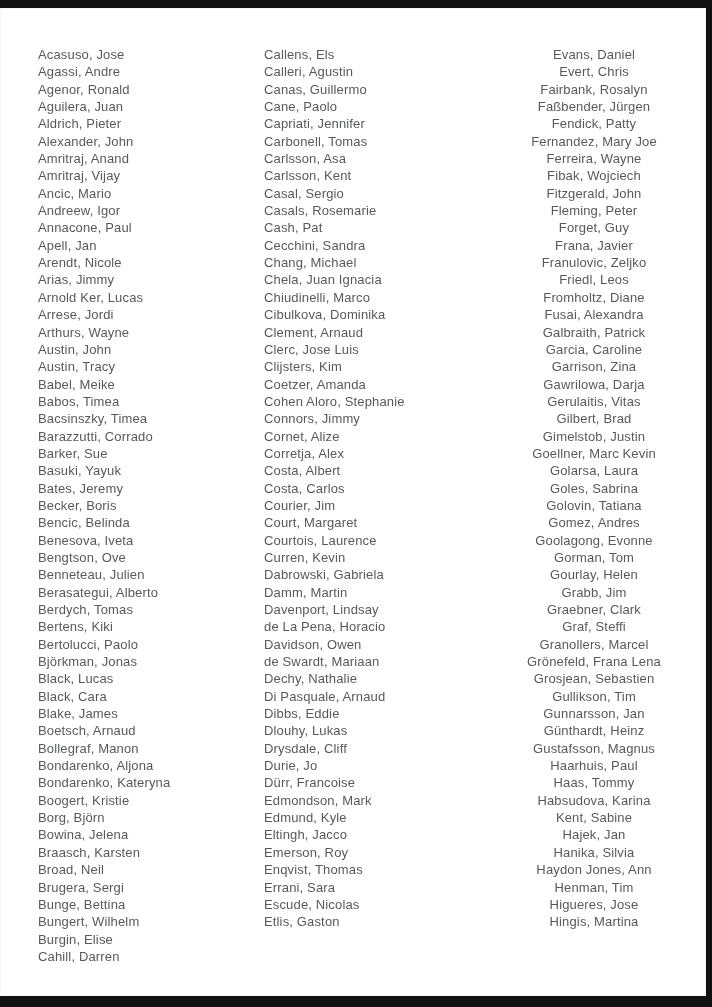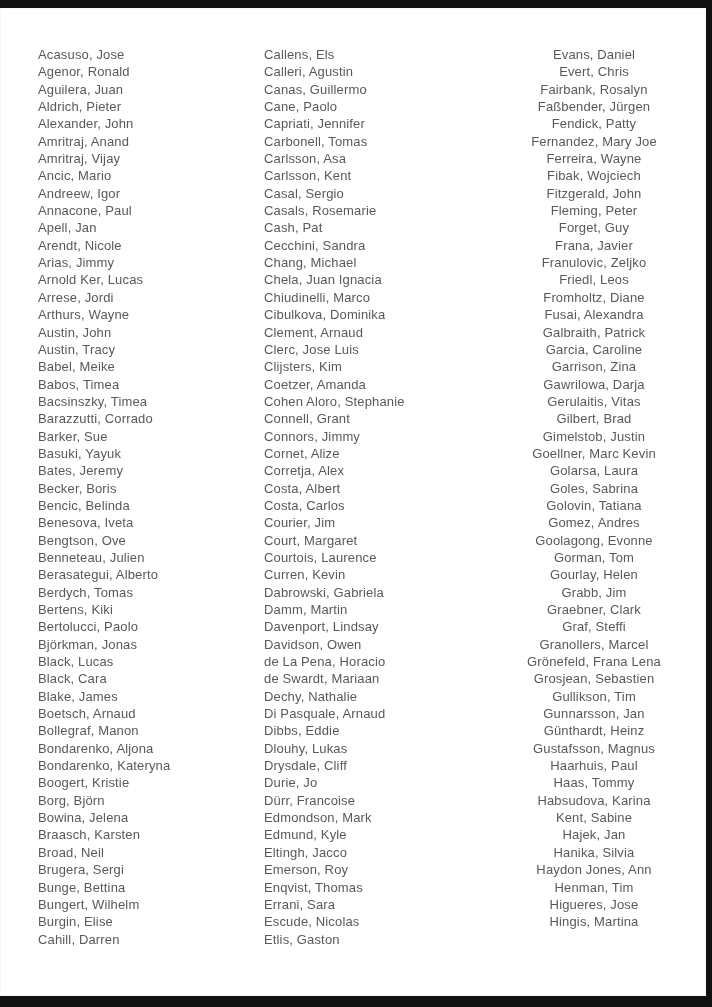--- a/index.html
+++ b/index.html
@@ -41,20 +41,21 @@
     white-space: nowrap;
   }
 </style>
 </head>
 <body>
 
 <div class="viewport">
   <div class="page">
     <div class="name-col c0">
         <div class="name-row">Acasuso, Jose</div>
+        <div class="name-row">Agassi, Andre</div>
         <div class="name-row">Agenor, Ronald</div>
         <div class="name-row">Aguilera, Juan</div>
         <div class="name-row">Aldrich, Pieter</div>
         <div class="name-row">Alexander, John</div>
         <div class="name-row">Amritraj, Anand</div>
         <div class="name-row">Amritraj, Vijay</div>
         <div class="name-row">Ancic, Mario</div>
         <div class="name-row">Andreew, Igor</div>
         <div class="name-row">Annacone, Paul</div>
         <div class="name-row">Apell, Jan</div>
@@ -115,35 +116,34 @@
         <div class="name-row">Cecchini, Sandra</div>
         <div class="name-row">Chang, Michael</div>
         <div class="name-row">Chela, Juan Ignacia</div>
         <div class="name-row">Chiudinelli, Marco</div>
         <div class="name-row">Cibulkova, Dominika</div>
         <div class="name-row">Clement, Arnaud</div>
         <div class="name-row">Clerc, Jose Luis</div>
         <div class="name-row">Clijsters, Kim</div>
         <div class="name-row">Coetzer, Amanda</div>
         <div class="name-row">Cohen Aloro, Stephanie</div>
-        <div class="name-row">Connell, Grant</div>
         <div class="name-row">Connors, Jimmy</div>
         <div class="name-row">Cornet, Alize</div>
         <div class="name-row">Corretja, Alex</div>
         <div class="name-row">Costa, Albert</div>
         <div class="name-row">Costa, Carlos</div>
         <div class="name-row">Courier, Jim</div>
         <div class="name-row">Court, Margaret</div>
         <div class="name-row">Courtois, Laurence</div>
         <div class="name-row">Curren, Kevin</div>
         <div class="name-row">Dabrowski, Gabriela</div>
         <div class="name-row">Damm, Martin</div>
         <div class="name-row">Davenport, Lindsay</div>
+        <div class="name-row">de La Pena, Horacio</div>
         <div class="name-row">Davidson, Owen</div>
-        <div class="name-row">de La Pena, Horacio</div>
         <div class="name-row">de Swardt, Mariaan</div>
         <div class="name-row">Dechy, Nathalie</div>
         <div class="name-row">Di Pasquale, Arnaud</div>
         <div class="name-row">Dibbs, Eddie</div>
         <div class="name-row">Dlouhy, Lukas</div>
         <div class="name-row">Drysdale, Cliff</div>
         <div class="name-row">Durie, Jo</div>
         <div class="name-row">Dürr, Francoise</div>
         <div class="name-row">Edmondson, Mark</div>
         <div class="name-row">Edmund, Kyle</div>

